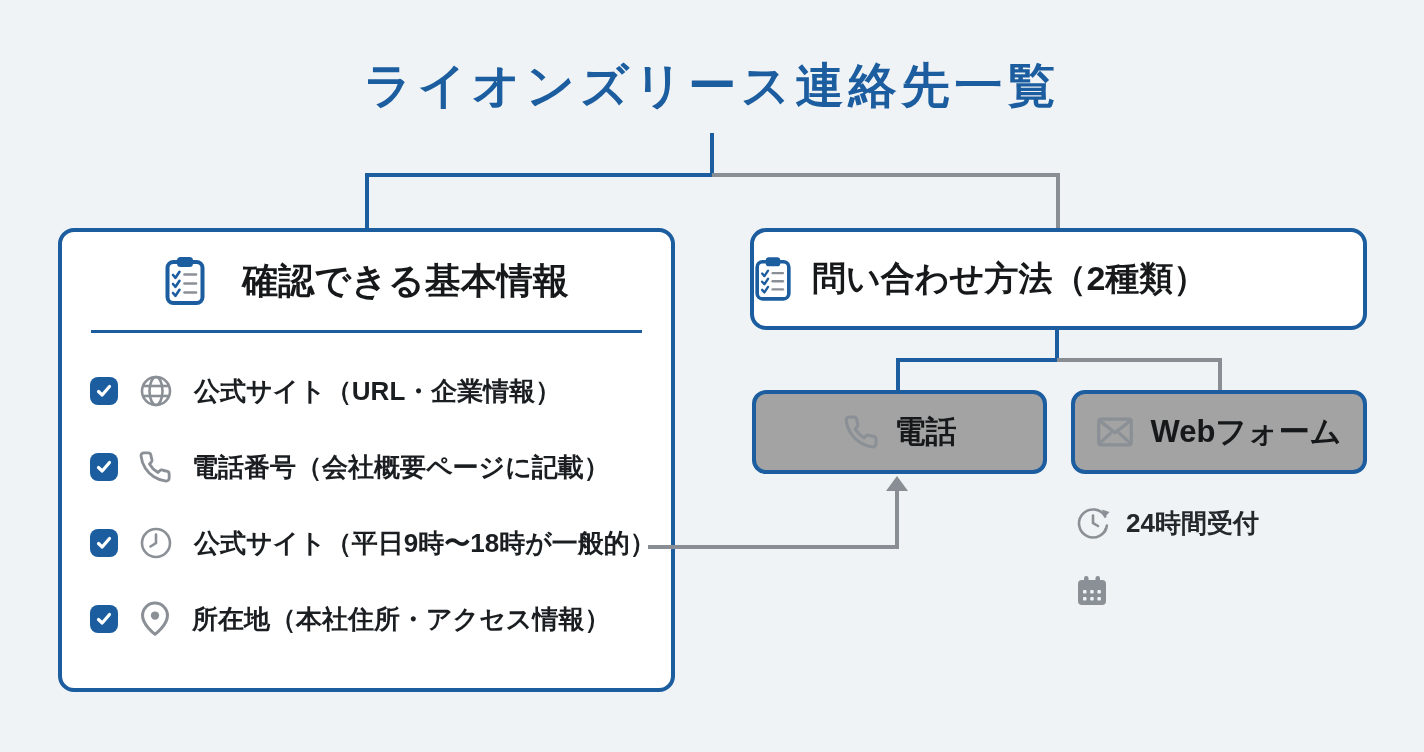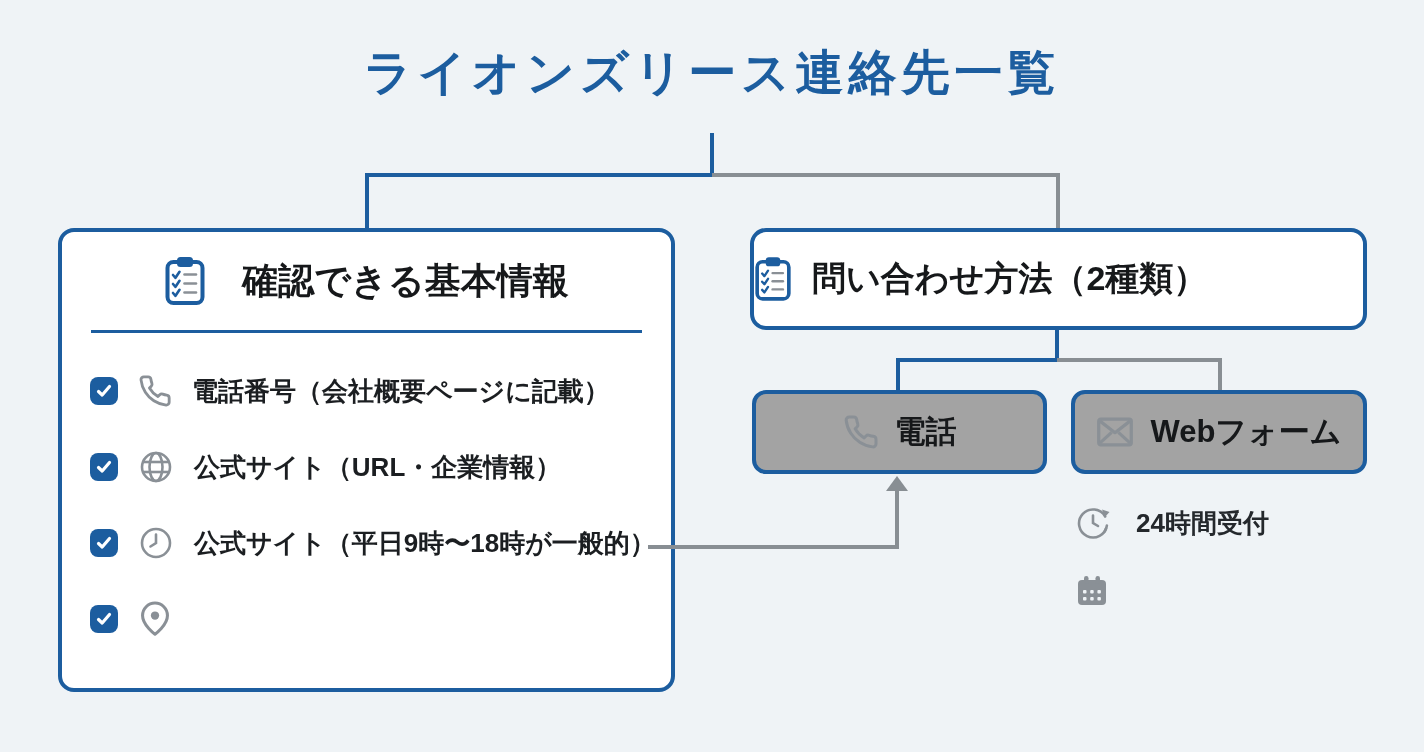--- a/index.html
+++ b/index.html
@@ -6,21 +6,21 @@
   html,body { width:1424px; height:752px; }
   body {
     position:relative;
     background:#eff3f6;
     font-family:"Liberation Sans","DejaVu Sans",sans-serif;
     color:#1b1e21;
     overflow:hidden;
   }
   
   .title {
-    position:absolute; top:41px; left:0; width:100%;
+    position:absolute; top:54px; left:0; width:100%;
     text-align:center;
     font-size:48px; font-weight:bold; letter-spacing:5px;
     color:#1c5d9f;
   }
   
   .line { position:absolute; }
   .blue  { background:#1c5d9f; }
   .gray  { background:#888e93; }
   .arrow-head {
     position:absolute; width:0; height:0;
@@ -60,21 +60,21 @@
   .check-item .label { font-size:26px; font-weight:bold; color:#1b1e21; white-space:nowrap; }
   .checkbox {
     width:28px; height:28px; flex:0 0 28px;
     background:#1c5d9f; border-radius:8px;
     display:flex; align-items:center; justify-content:center;
   }
   .g-icon { color:#8a9096; flex:0 0 auto; display:flex; }
   
   .note {
     position:absolute; left:1075px;
-    display:flex; align-items:center; gap:25px;
+    display:flex; align-items:center; gap:15px;
     font-size:26px; font-weight:600; color:#24282c; white-space:nowrap;
   }
   .note-1 { top:505px; }
   .note-2 { top:574px; }
   svg { display:block; }
 </style>
 </head>
 <body>
 
 <div class="title">ライオンズリース連絡先一覧</div>
@@ -109,71 +109,72 @@
 
   <div class="check-list">
 
     <div class="check-item">
       <span class="checkbox">
         <svg width="20" height="20" viewBox="0 0 20 20">
             <polyline points="4.5,10.5 8.2,14 15.5,5.5" fill="none" stroke="#fff" stroke-width="3.2" stroke-linecap="round" stroke-linejoin="round"></polyline>
           </svg>
       </span>
       <span class="g-icon">
-        <svg width="34" height="34" viewBox="0 0 24 24" fill="none" stroke="currentColor" stroke-width="2" stroke-linecap="round" stroke-linejoin="round">
-          <path d="M22 16.92v3a2 2 0 0 1-2.18 2 19.79 19.79 0 0 1-8.63-3.07 19.5 19.5 0 0 1-6-6 19.79 19.79 0 0 1-3.07-8.67A2 2 0 0 1 4.11 2h3a2 2 0 0 1 2 1.72 12.84 12.84 0 0 0 .7 2.81 2 2 0 0 1-.45 2.11L8.09 9.91a16 16 0 0 0 6 6l1.27-1.27a2 2 0 0 1 2.11-.45 12.84 12.84 0 0 0 2.81.7A2 2 0 0 1 22 16.92z"></path>
-        </svg>
-      </span>
-      <span class="label">電話番号（会社概要ページに記載）</span>
-    </div>
-
-    <div class="check-item">
-      <span class="checkbox">
-        <svg width="20" height="20" viewBox="0 0 20 20">
-            <polyline points="4.5,10.5 8.2,14 15.5,5.5" fill="none" stroke="#fff" stroke-width="3.2" stroke-linecap="round" stroke-linejoin="round"></polyline>
-          </svg>
-      </span>
-      <span class="g-icon">
         <svg width="36" height="36" viewBox="0 0 36 36" fill="none" stroke="currentColor" stroke-width="2.6">
           <circle cx="18" cy="18" r="14"></circle>
           <ellipse cx="18" cy="18" rx="6.5" ry="14"></ellipse>
           <line x1="5" y1="13" x2="31" y2="13"></line>
           <line x1="5" y1="23" x2="31" y2="23"></line>
         </svg>
       </span>
       <span class="label">公式サイト（URL・企業情報）</span>
     </div>
 
     <div class="check-item">
       <span class="checkbox">
         <svg width="20" height="20" viewBox="0 0 20 20">
             <polyline points="4.5,10.5 8.2,14 15.5,5.5" fill="none" stroke="#fff" stroke-width="3.2" stroke-linecap="round" stroke-linejoin="round"></polyline>
           </svg>
       </span>
       <span class="g-icon">
+        <svg width="34" height="34" viewBox="0 0 24 24" fill="none" stroke="currentColor" stroke-width="2" stroke-linecap="round" stroke-linejoin="round">
+          <path d="M22 16.92v3a2 2 0 0 1-2.18 2 19.79 19.79 0 0 1-8.63-3.07 19.5 19.5 0 0 1-6-6 19.79 19.79 0 0 1-3.07-8.67A2 2 0 0 1 4.11 2h3a2 2 0 0 1 2 1.72 12.84 12.84 0 0 0 .7 2.81 2 2 0 0 1-.45 2.11L8.09 9.91a16 16 0 0 0 6 6l1.27-1.27a2 2 0 0 1 2.11-.45 12.84 12.84 0 0 0 2.81.7A2 2 0 0 1 22 16.92z"></path>
+        </svg>
+      </span>
+      <span class="label">電話番号（会社概要ページに記載）</span>
+    </div>
+
+    <div class="check-item">
+      <span class="checkbox">
+        <svg width="20" height="20" viewBox="0 0 20 20">
+            <polyline points="4.5,10.5 8.2,14 15.5,5.5" fill="none" stroke="#fff" stroke-width="3.2" stroke-linecap="round" stroke-linejoin="round"></polyline>
+          </svg>
+      </span>
+      <span class="g-icon">
         <svg width="36" height="36" viewBox="0 0 36 36" fill="none" stroke="currentColor" stroke-width="2.6" stroke-linecap="round">
           <circle cx="18" cy="18" r="14"></circle>
           <polyline points="18,9.5 18,18 12.5,21.5"></polyline>
         </svg>
       </span>
       <span class="label">公式サイト（平日9時〜18時が一般的）</span>
     </div>
 
     <div class="check-item">
       <span class="checkbox">
         <svg width="20" height="20" viewBox="0 0 20 20">
             <polyline points="4.5,10.5 8.2,14 15.5,5.5" fill="none" stroke="#fff" stroke-width="3.2" stroke-linecap="round" stroke-linejoin="round"></polyline>
           </svg>
       </span>
       <span class="g-icon">
         <svg width="34" height="36" viewBox="0 0 24 26" fill="none" stroke="currentColor" stroke-width="2.2" stroke-linejoin="round">
           <path d="M21 10.5c0 7-9 13.5-9 13.5S3 17.5 3 10.5a9 9 0 0 1 18 0z"></path>
           <circle cx="12" cy="10.5" r="3" fill="currentColor" stroke="none"></circle>
         </svg>
       </span>
+      <span class="label">所在地（本社住所・アクセス情報）</span>
     </div>
 
   </div>
 </div>
 
 <div class="card card-right">
   <span class="g-icon">
     <svg width="38" height="46" viewBox="0 0 42 50">
       <rect x="3.5" y="6" width="35" height="41" rx="6" fill="#fff" stroke="#1c5d9f" stroke-width="4"></rect>
       <rect x="13" y="1" width="16" height="10" rx="3.5" fill="#1c5d9f"></rect>

